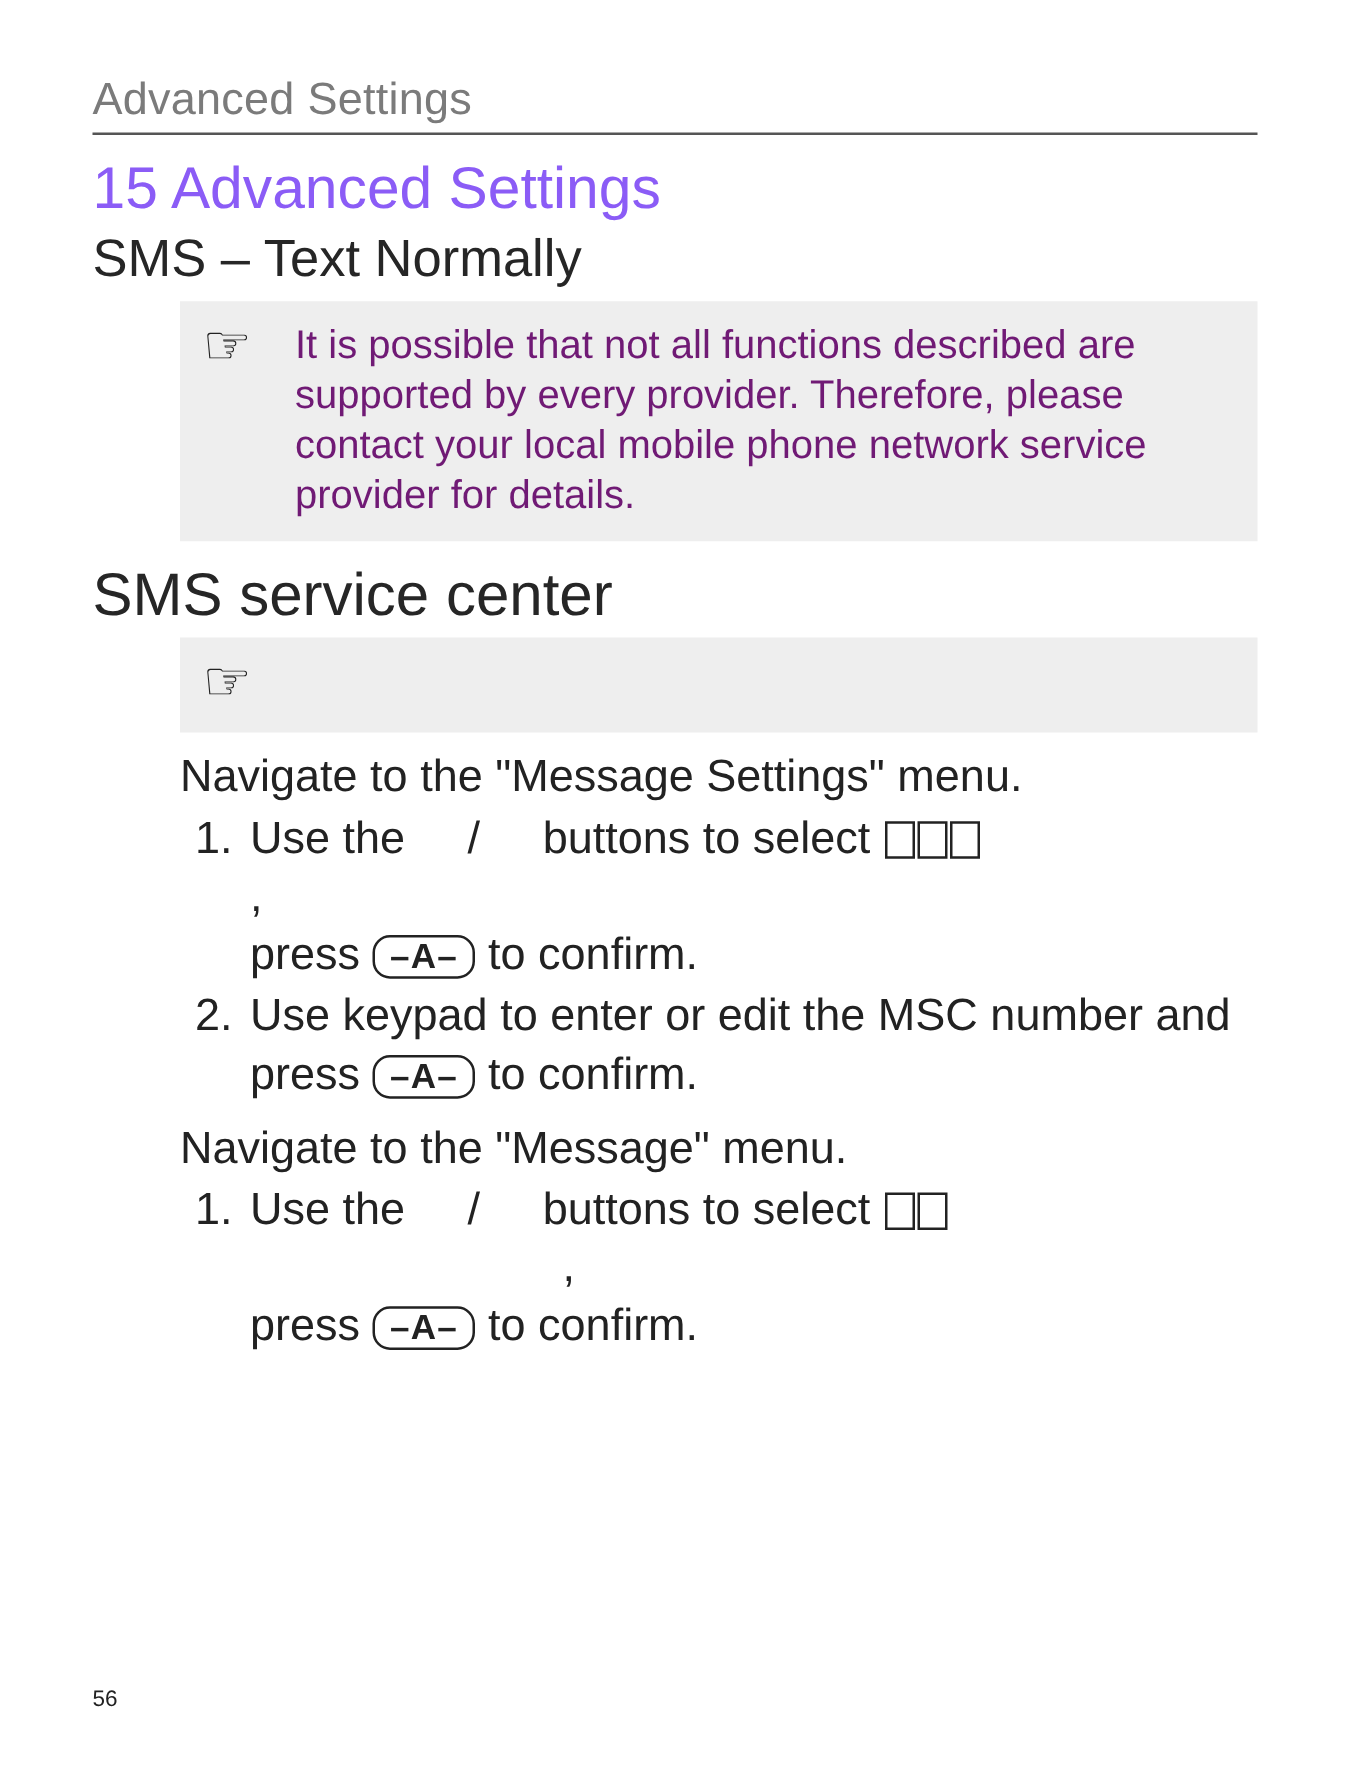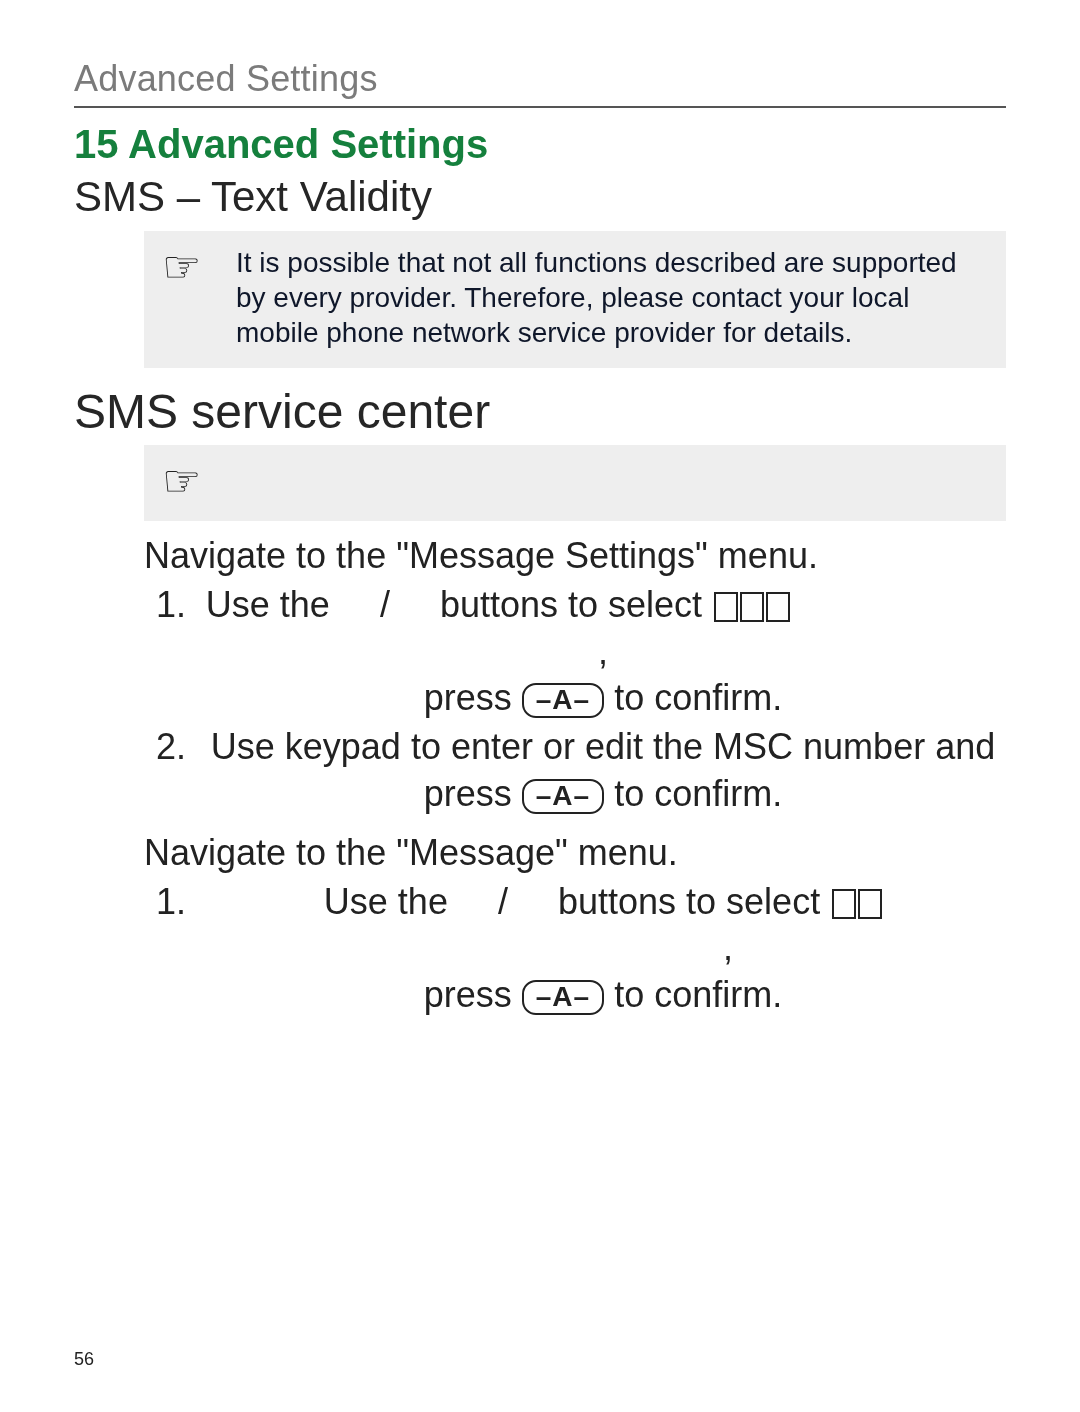--- a/index.html
+++ b/index.html
@@ -23,23 +23,23 @@
     color: #7b7b7b;
     letter-spacing: 0.2px;
     margin: 0 0 6px 0;
   }
   .rule {
     border: none;
     border-top: 2px solid #555;
     margin: 2px 0 14px 0;
   }
   .h1 {
-    font-size: 40px;
-    font-weight: 700;
-    color: #15803d;
+    font-size: 47px;
+    font-weight: 400;
+    color: #8b5cf6;
     margin: 0 0 6px 0;
     font-stretch: condensed;
   }
   .h2 {
     font-size: 42px;
     font-weight: 400;
     color: #262626;
     margin: 6px 0 10px 0;
     font-stretch: condensed;
   }
@@ -61,38 +61,37 @@
   }
   .note-icon {
     font-size: 44px;
     line-height: 1;
     color: #222;
     width: 50px;
     flex: 0 0 auto;
     text-align: left;
   }
   .note-text {
-    font-size: 28px;
+    font-size: 32px;
     line-height: 1.25;
-    color: #0f172a;
+    color: #701a75;
   }
   .note-text.justify {
     text-align: justify;
     text-align-last: left;
   }
   .body {
     margin-left: 70px;
     font-size: 36px;
     line-height: 1.3;
     margin-top: 12px;
   }
   .ol {
     padding-left: 52px;
     margin: 2px 0 0 0;
-    text-align: center;
   }
   .ol li {
     margin: 0 0 2px 0;
     padding-left: 4px;
   }
   .key {
     display: inline-block;
     border: 2px solid #222;
     border-radius: 14px;
     padding: 0 12px;
@@ -120,21 +119,21 @@
 </style>
 </head>
 <body>
 
 <div class="page">
 
   <div class="running-head">Advanced Settings</div>
   <hr class="rule">
 
   <div class="h1">15 Advanced Settings</div>
-  <div class="h2">SMS – Text Validity</div>
+  <div class="h2">SMS – Text Normally</div>
 
   <div class="note">
     <div class="note-icon">☞</div>
     <div class="note-text">It is possible that not all functions described are supported by every provider. Therefore, please contact your local mobile phone network service provider for details.</div>
   </div>
 
   <div class="h3">SMS service center</div>
 
   <div class="note">
     <div class="note-icon">☞</div>

